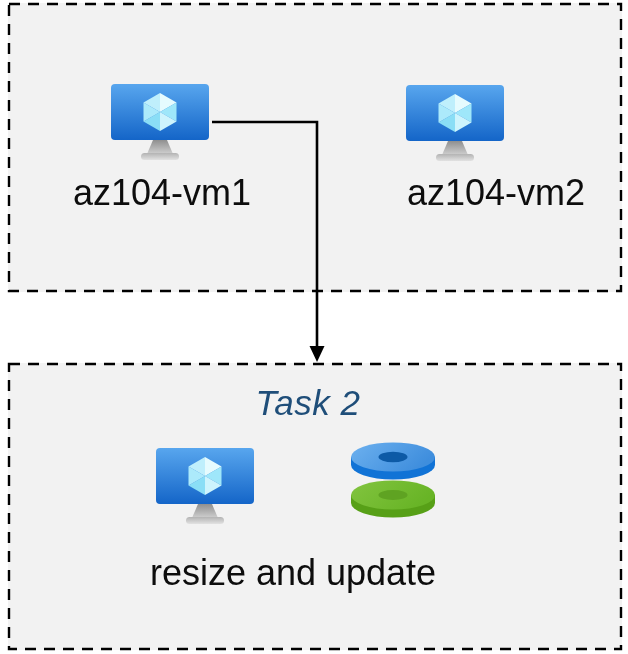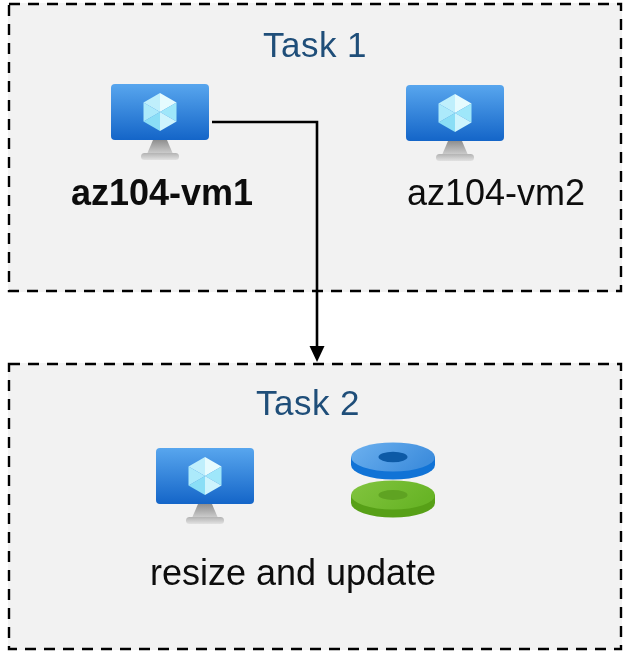--- a/index.html
+++ b/index.html
@@ -9,24 +9,24 @@
   *{margin:0;padding:0;box-sizing:border-box;}
   html,body{background:var(--page_bg);}
   body{font-family:"Liberation Sans", sans-serif; -webkit-font-smoothing:antialiased;}
   .canvas{position:relative;width:628px;height:654px;background:var(--page_bg);overflow:hidden;}
   .task-box{position:absolute;background:var(--box_bg);}
   #task1-box{left:8px;top:3px;width:614px;height:289px;}
   #task2-box{left:8px;top:363px;width:614px;height:287px;}
   .task-title{position:absolute;text-align:center;font-size:35px;color:var(--title_color);
               letter-spacing:0.5px;white-space:nowrap;}
   #task1-title{left:5px;top:22px;width:604px;}
-  #task2-title{left:0px;top:20px;width:600px;}
+  #task2-title{left:0px;top:20px;width:600px;font-style:italic;}
   .vm-label{position:absolute;text-align:center;font-size:36px;line-height:38px;
             color:var(--label_color);white-space:nowrap;}
-  #vm1-label{left:29px;top:171px;width:250px;font-weight:bold;}
+  #vm1-label{left:29px;top:171px;width:250px;}
   #vm2-label{left:327px;top:171px;width:250px;text-align:right;}
   .caption{position:absolute;text-align:center;font-size:36px;color:var(--label_color);
            white-space:nowrap;}
   #task2-caption{left:0px;top:189px;width:570px;text-align:center;}
   .icon{position:absolute;}
   #vm1-icon{left:102px;top:81px;}
   #vm2-icon{left:397px;top:82px;}
   #task2-vm-icon{left:147px;top:85px;}
   #task2-disks-icon{left:332px;top:77px;}
   #overlay{position:absolute;left:0;top:0;width:628px;height:654px;pointer-events:none;}
@@ -83,21 +83,20 @@
       <rect x="11" y="17" width="84" height="8" fill="#1173d6"></rect>
       <ellipse cx="53" cy="17" rx="42" ry="14.5" fill="url(#diskBlueTop)"></ellipse>
       <ellipse cx="53" cy="17" rx="14.5" ry="5.2" fill="#0d5aa6"></ellipse>
     </symbol>
   </defs>
 </svg>
 
 <div class="canvas">
 
   <div class="task-box" id="task1-box">
-    <div class="task-title" id="task1-title">Task 1</div>
 
     <svg class="icon" id="vm1-icon" width="100" height="78">
       <use href="#vm-icon-symbol" xlink:href="#vm-icon-symbol"></use>
     </svg>
     <div class="vm-label" id="vm1-label">
       <div>az104-vm1</div>
     </div>
 
     <svg class="icon" id="vm2-icon" width="100" height="78">
       <use href="#vm-icon-symbol" xlink:href="#vm-icon-symbol"></use>

